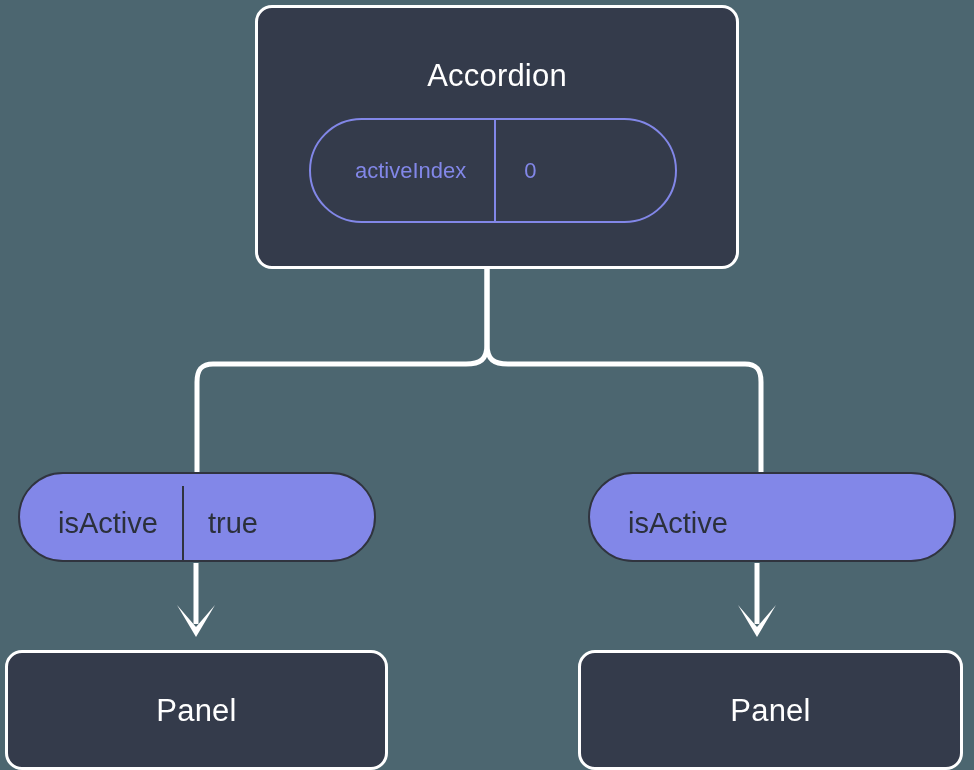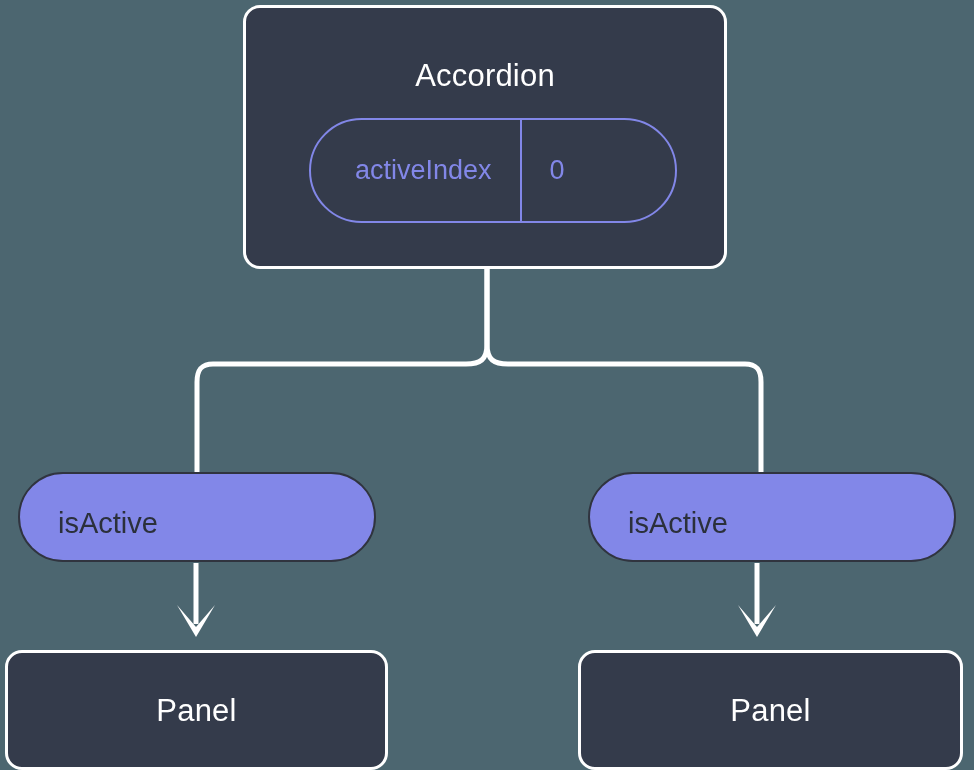--- a/index.html
+++ b/index.html
@@ -45,21 +45,21 @@
     color: #ffffff;
     font-size: 31px;
     font-weight: 400;
     letter-spacing: 0.2px;
     line-height: 1;
     white-space: nowrap;
   }
 
   
   #accordion-box {
-    left: 243px;
+    left: 255px;
     top: 5px;
     width: 484px;
     height: 264px;
     justify-content: flex-start;
     padding-top: 52px;
   }
 
   
   .pill-outline {
     position: absolute;
@@ -69,21 +69,21 @@
     display: flex;
     align-items: stretch;
     background: transparent;
   }
   .pill-outline .pill-key,
   .pill-outline .pill-val {
     display: flex;
     align-items: center;
     justify-content: center;
     color: #8287e8;
-    font-size: 27px;
+    font-size: 22px;
     line-height: 1;
     white-space: nowrap;
   }
   .pill-outline .pill-key {
     padding: 0 28px 0 44px;
   }
   .pill-outline .pill-val {
     border-left: 2px solid #8287e8;
     padding: 0 44px 0 28px;
   }
@@ -190,20 +190,21 @@
     <div class="node-title">Accordion</div>
   </div>
 
   <div class="pill-outline" id="activeindex-pill">
     <span class="pill-key">activeIndex</span>
     <span class="pill-val">0</span>
   </div>
 
   <div class="pill-filled" id="isactive-pill-left">
     <span class="pill-key">isActive</span>
+    <span class="pill-val">true</span>
   </div>
 
   <div class="node-box" id="panel-box-left">
     <div class="node-title">Panel</div>
   </div>
 
   <div class="pill-filled" id="isactive-pill-right">
     <span class="pill-key">isActive</span>
   </div>
 

